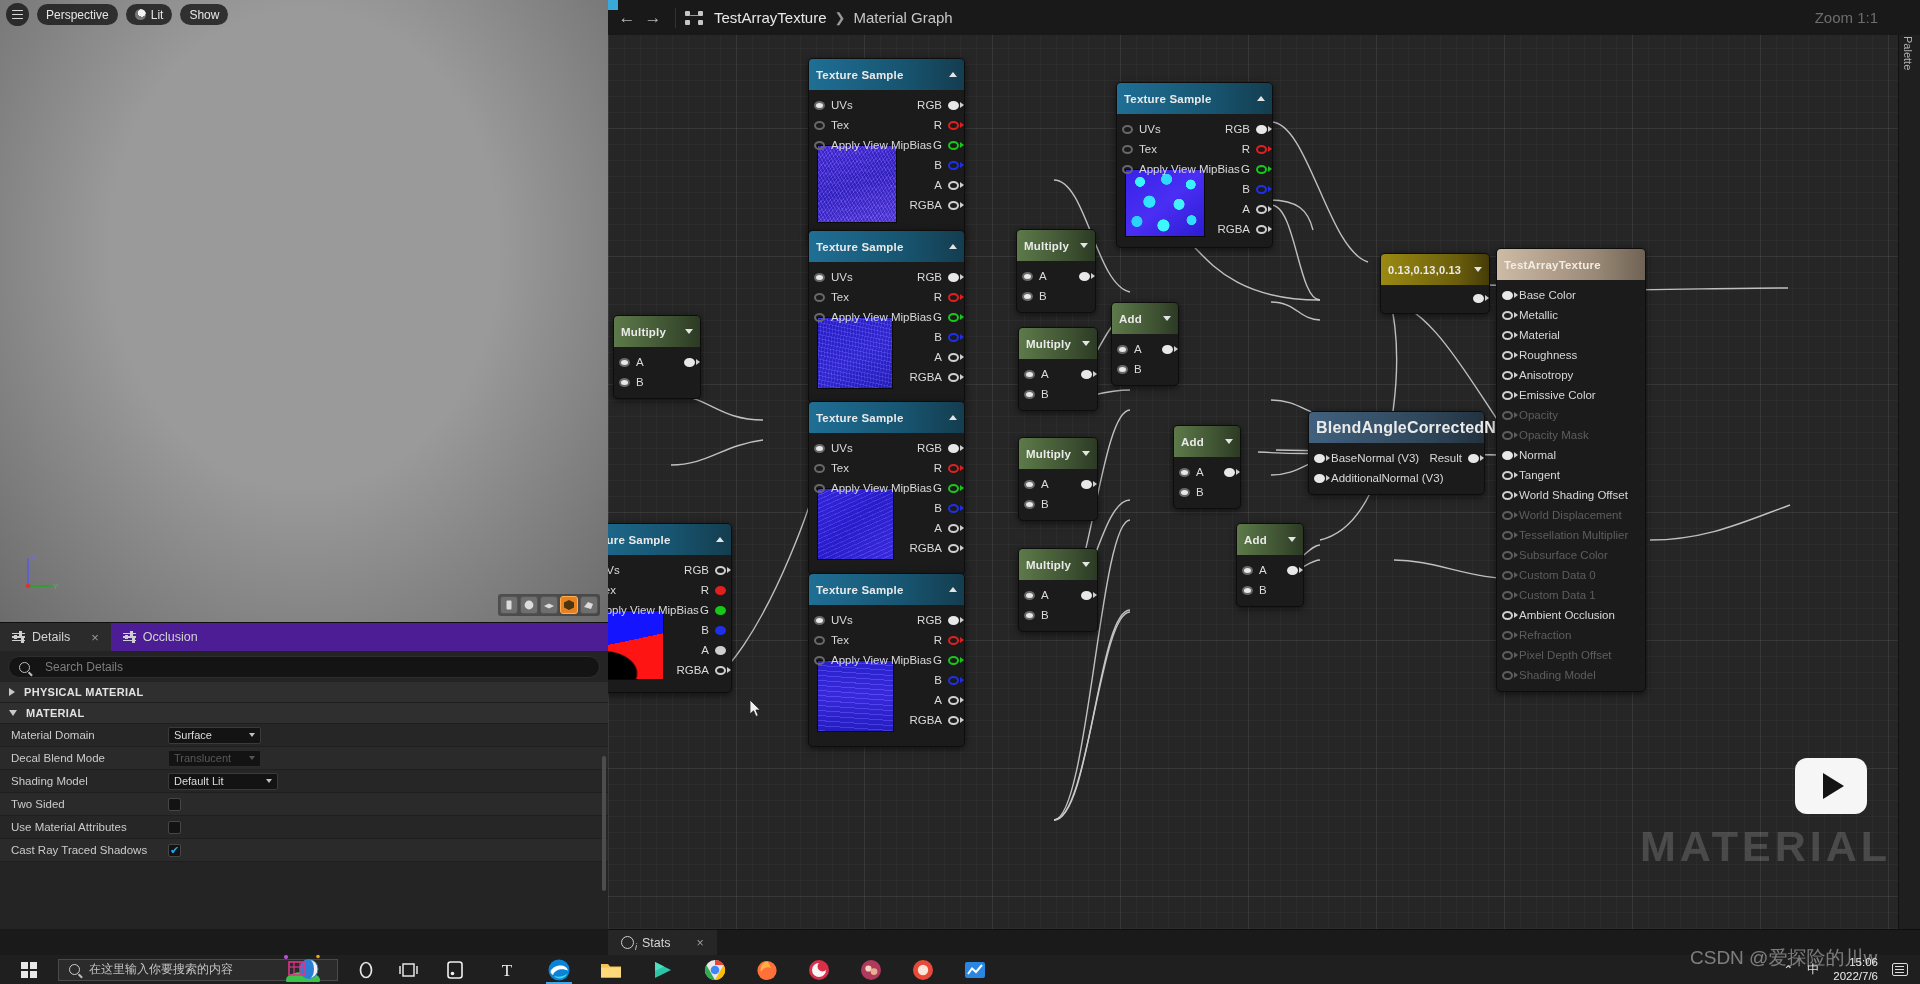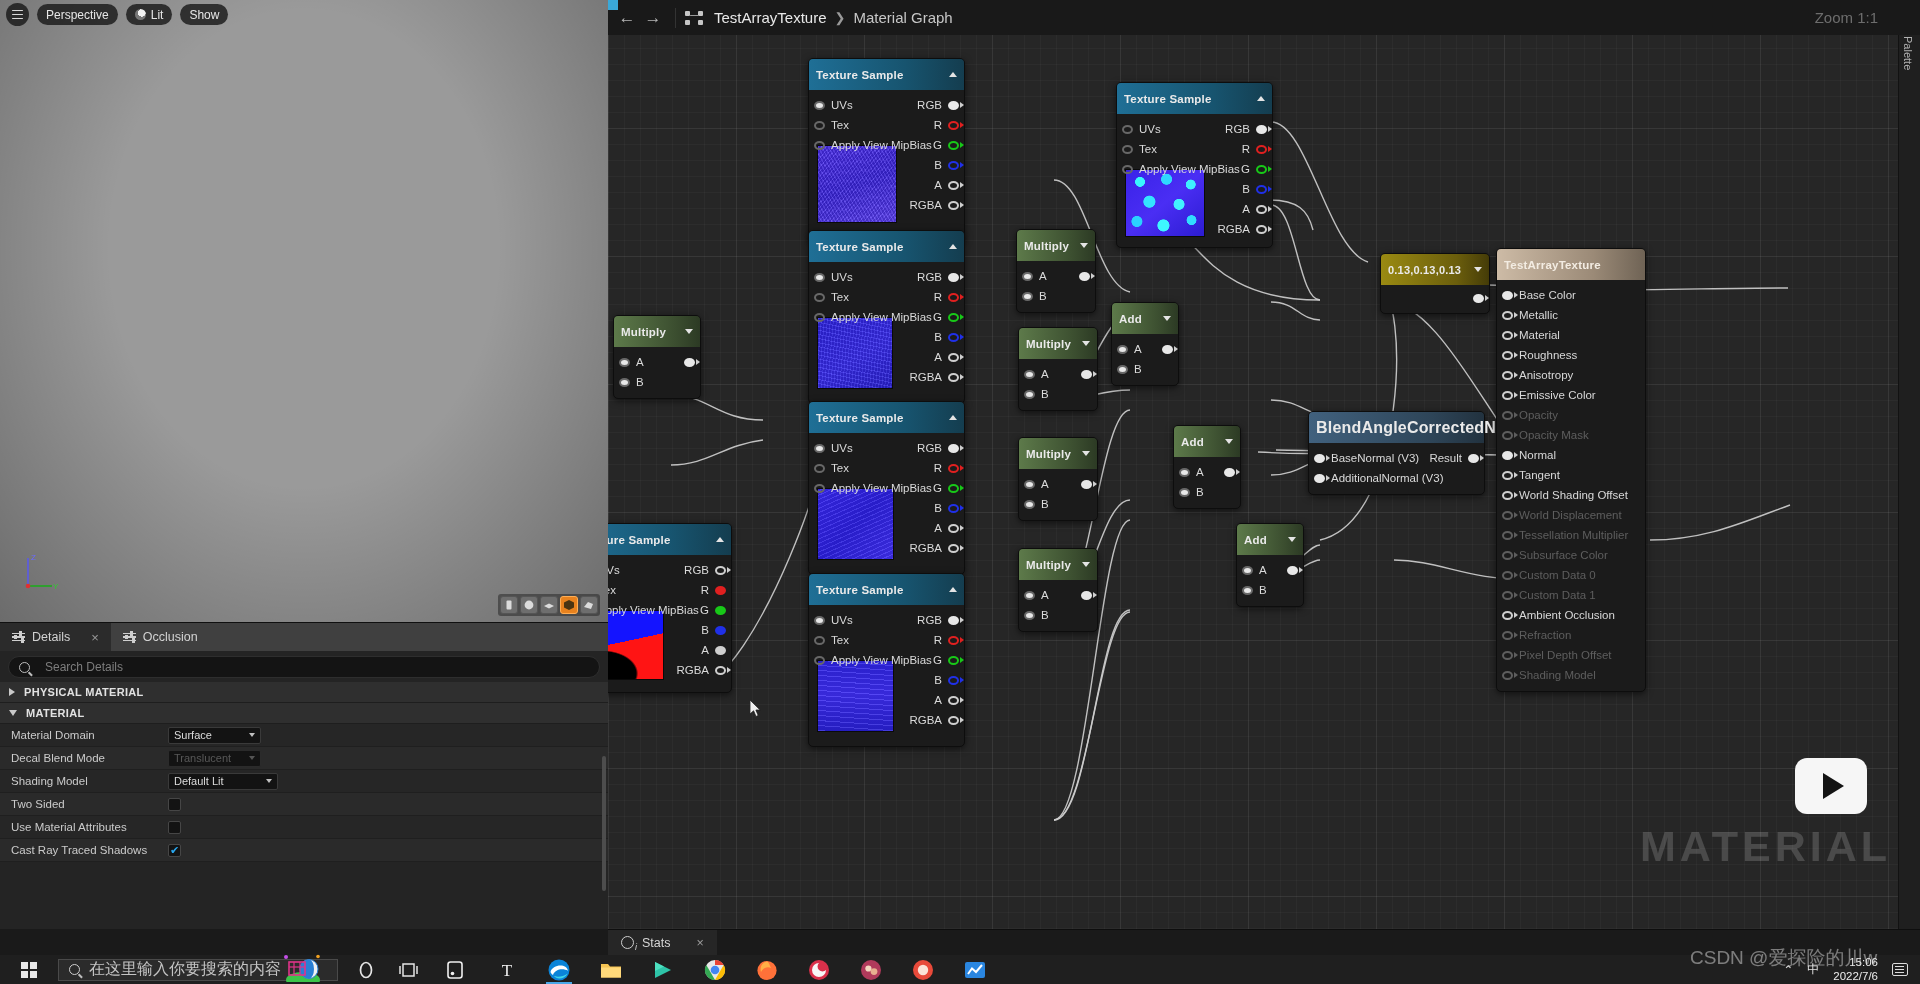--- a/index.html
+++ b/index.html
@@ -70,21 +70,21 @@
     border: 1px solid #555; display: flex; align-items: center; justify-content: center;
   }
   .vp-shape.active { background: #e8821e; border-color: #ffae55; }
   .vp-shape svg { display:block; }
 
   
   .details {
     position: absolute; left: 0; top: 622px; width: 608px; height: 307px;
     background: #242424; border-top: 1px solid #101010;
   }
-  .det-tabs { display: flex; height: 28px; background: #404040; }
+  .det-tabs { display: flex; height: 28px; background: #4c1d95; }
   .det-tab {
     display: flex; align-items: center; gap: 7px; padding: 0 12px;
     font-size: 12.5px; color: #d2d2d2; height: 28px;
   }
   .det-tab.active { background: #2b2b2b; }
   .det-tab .x { margin-left: 14px; color: #9a9a9a; font-size: 13px; }
   .slider-ico { display:flex; flex-direction:column; gap:2px; width:13px; }
   .slider-ico i { position:relative; display:block; height:1.6px; background:#cfcfcf; width:100%; }
   .slider-ico i::after { content:''; position:absolute; top:-1.6px; width:3px; height:4.6px; background:#cfcfcf; }
   .slider-ico i:nth-child(1)::after { left: 7px; }
@@ -295,21 +295,21 @@
     position: absolute; left: 0; top: 955px; width: 1920px; height: 29px;
     background: #1f1f1f; display: flex; align-items: center; z-index: 50;
   }
   .tb-start { width: 58px; display: flex; align-items: center; justify-content: center; }
   .win-logo { display: grid; grid-template-columns: 7px 7px; grid-template-rows: 7px 7px; gap: 2px; }
   .win-logo i { background: #e8e8e8; display: block; }
   .tb-search {
     width: 280px; height: 22px; background: #2b2b2b; border: 1px solid #4a4a4a;
     display: flex; align-items: center; gap: 9px; padding: 0 10px; position: relative;
   }
-  .tb-search .ph { font-size: 16px; color: #c4c4c4; }
+  .tb-search .ph { font-size: 12px; color: #c4c4c4; }
   .tb-cortana { position: absolute; right: 4px; bottom: -2px; width: 56px; height: 28px; }
   .tb-icons { display: flex; align-items: center; gap: 2px; margin-left: 8px; }
   .tb-ico { width: 40px; height: 29px; display: flex; align-items: center; justify-content: center; }
   .tb-app { width: 50px; height: 29px; display: flex; align-items: center; justify-content: center; position: relative; }
   .tb-app.active::after { content:''; position:absolute; bottom:0; left:12px; width:26px; height:2px; background:#4aa8e8; }
   .tb-right { margin-left: auto; display: flex; align-items: center; gap: 14px; padding-right: 12px; color: #e2e2e2; }
   .tb-chev { font-size: 12px; color: #d6d6d6; }
   .tb-ime { font-size: 12px; color: #e2e2e2; }
   .tb-clock { display: flex; flex-direction: column; align-items: flex-end; line-height: 1.15; font-size: 11.5px; color: #ececec; }
   .tb-notif { width: 16px; height: 13px; border: 1.4px solid #dcdcdc; border-radius: 2px; position: relative; }

